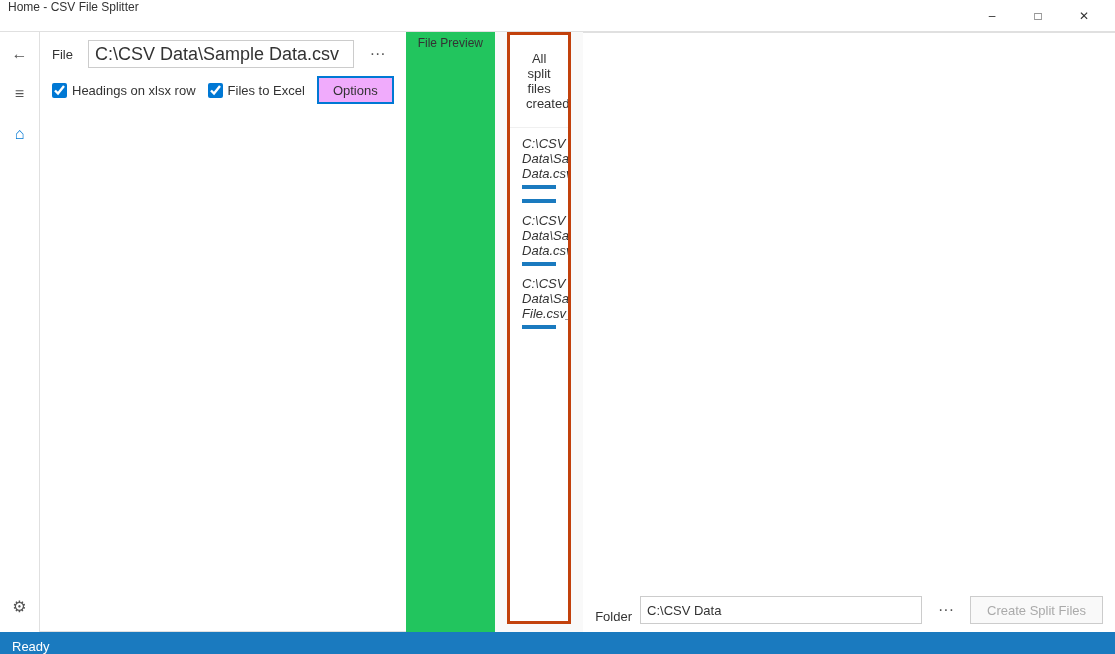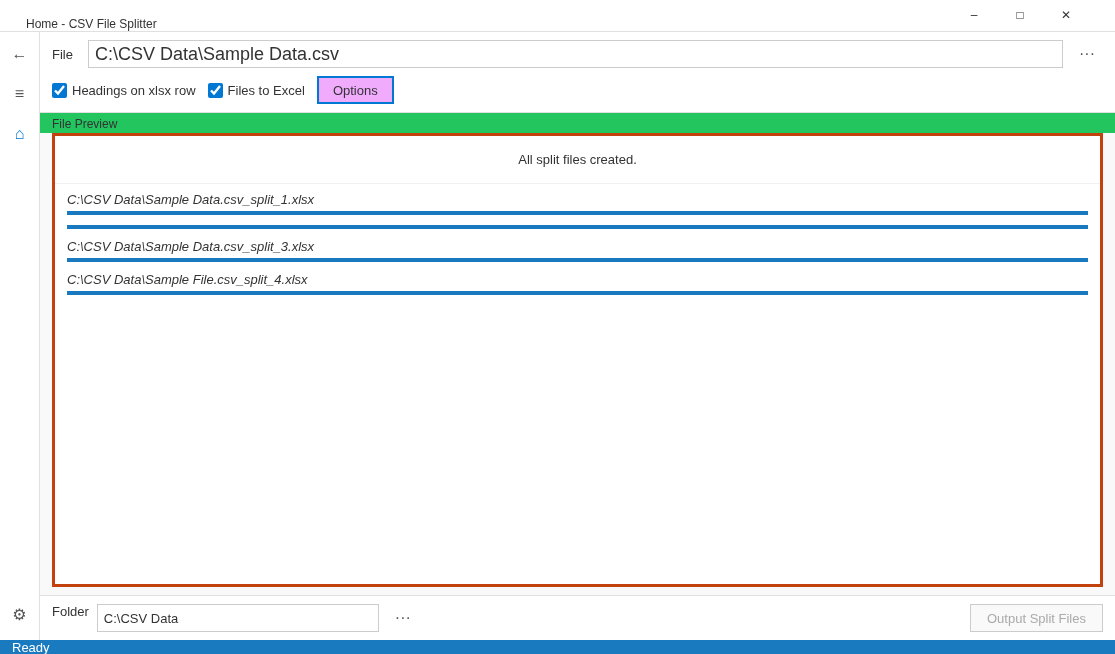--- a/index.html
+++ b/index.html
@@ -12,23 +12,23 @@
       overflow: hidden;
       display: flex;
       flex-direction: column;
     }
 
     
     .title-bar {
       background: #ffffff;
       height: 32px;
       display: flex;
-      align-items: flex-end;
+      align-items: flex-start;
       justify-content: space-between;
-      padding: 0 26px;
+      padding: 0 8px;
       border-bottom: 1px solid #e0e0e0;
       flex-shrink: 0;
     }
     .title-bar-title {
       font-size: 12px;
       color: #333;
     }
     .title-bar-controls {
       display: flex;
       gap: 0;
@@ -82,21 +82,21 @@
     }
     .sidebar-bottom {
       margin-top: auto;
       margin-bottom: 8px;
     }
 
     
     .content {
       flex: 1;
       display: flex;
-      flex-direction: column;
+      flex-direction: row;
       background: #f9f9f9;
       overflow: hidden;
     }
 
     
     .toolbar {
       background: #ffffff;
       border-bottom: 1px solid #e0e0e0;
       padding: 8px 12px;
       display: flex;
@@ -210,21 +210,21 @@
       height: 4px;
       background: #1a7abf;
     }
 
     
     .bottom-bar {
       background: #ffffff;
       border-top: 1px solid #e0e0e0;
       padding: 8px 12px;
       display: flex;
-      align-items: flex-start;
+      align-items: flex-end;
       gap: 8px;
       flex-shrink: 0;
     }
     .folder-label {
       font-size: 13px;
       color: #333;
       flex-shrink: 0;
     }
     .folder-input {
       width: 282px;
@@ -243,23 +243,23 @@
       border: 1px solid #ccc;
       background: #f9f9f9;
       color: #aaa;
       font-size: 13px;
       cursor: not-allowed;
     }
 
     
     .status-bar {
       background: #1a7abf;
-      height: 14px;
-      display: flex;
-      align-items: flex-start;
+      height: 22px;
+      display: flex;
+      align-items: flex-end;
       padding: 0 12px;
       flex-shrink: 0;
     }
     .status-text {
       color: #fff;
       font-size: 13px;
     }
   </style>
 </head>
 <body>
@@ -335,21 +335,21 @@
       <div class="file-result-item">
         <span class="file-result-name">C:\CSV Data\Sample File.csv_split_4.xlsx</span>
         <div class="progress-bar-track"></div>
       </div>
     </div>
 
     <div class="bottom-bar">
       <span class="folder-label">Folder</span>
       <input class="folder-input" type="text" readonly="" value="C:\CSV Data" style="">
       <button class="more-btn">···</button>
-      <button class="create-btn">Output Split Files</button>
+      <button class="create-btn">Create Split Files</button>
     </div>
 
   </div>
 </div>
 
 <div class="status-bar">
   <span class="status-text">Ready</span>
 </div>
 
 </body></html>

